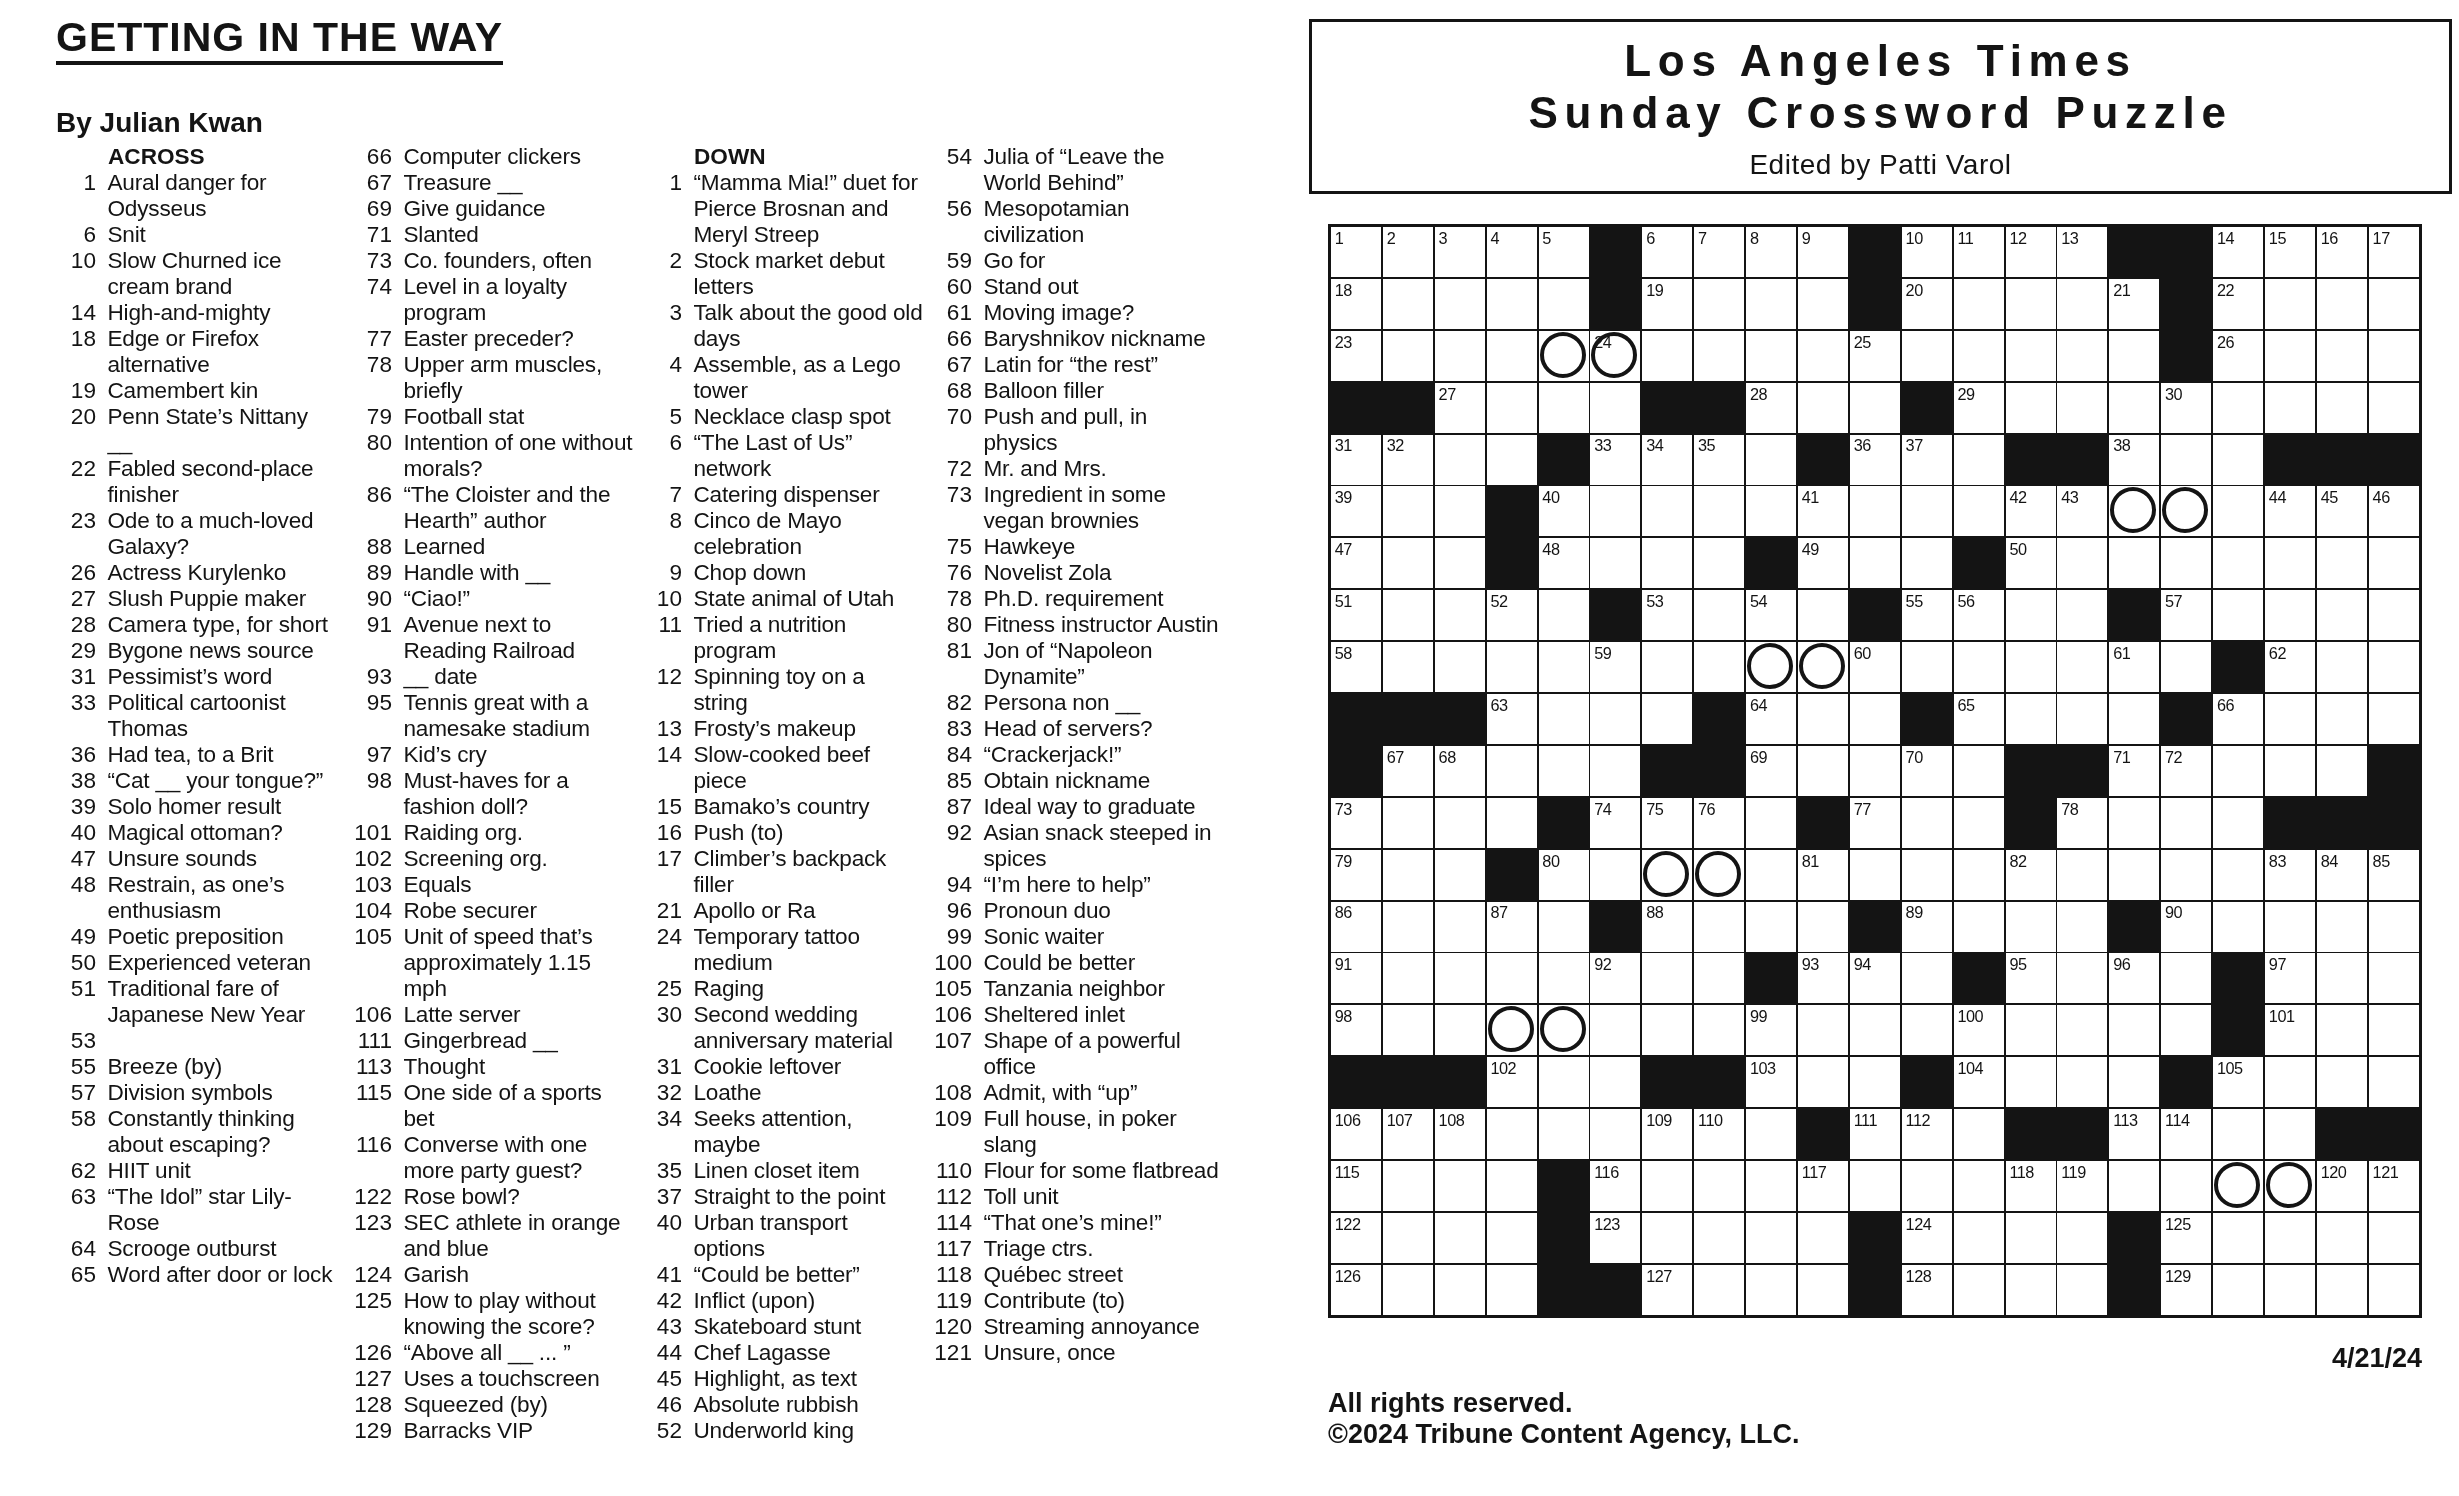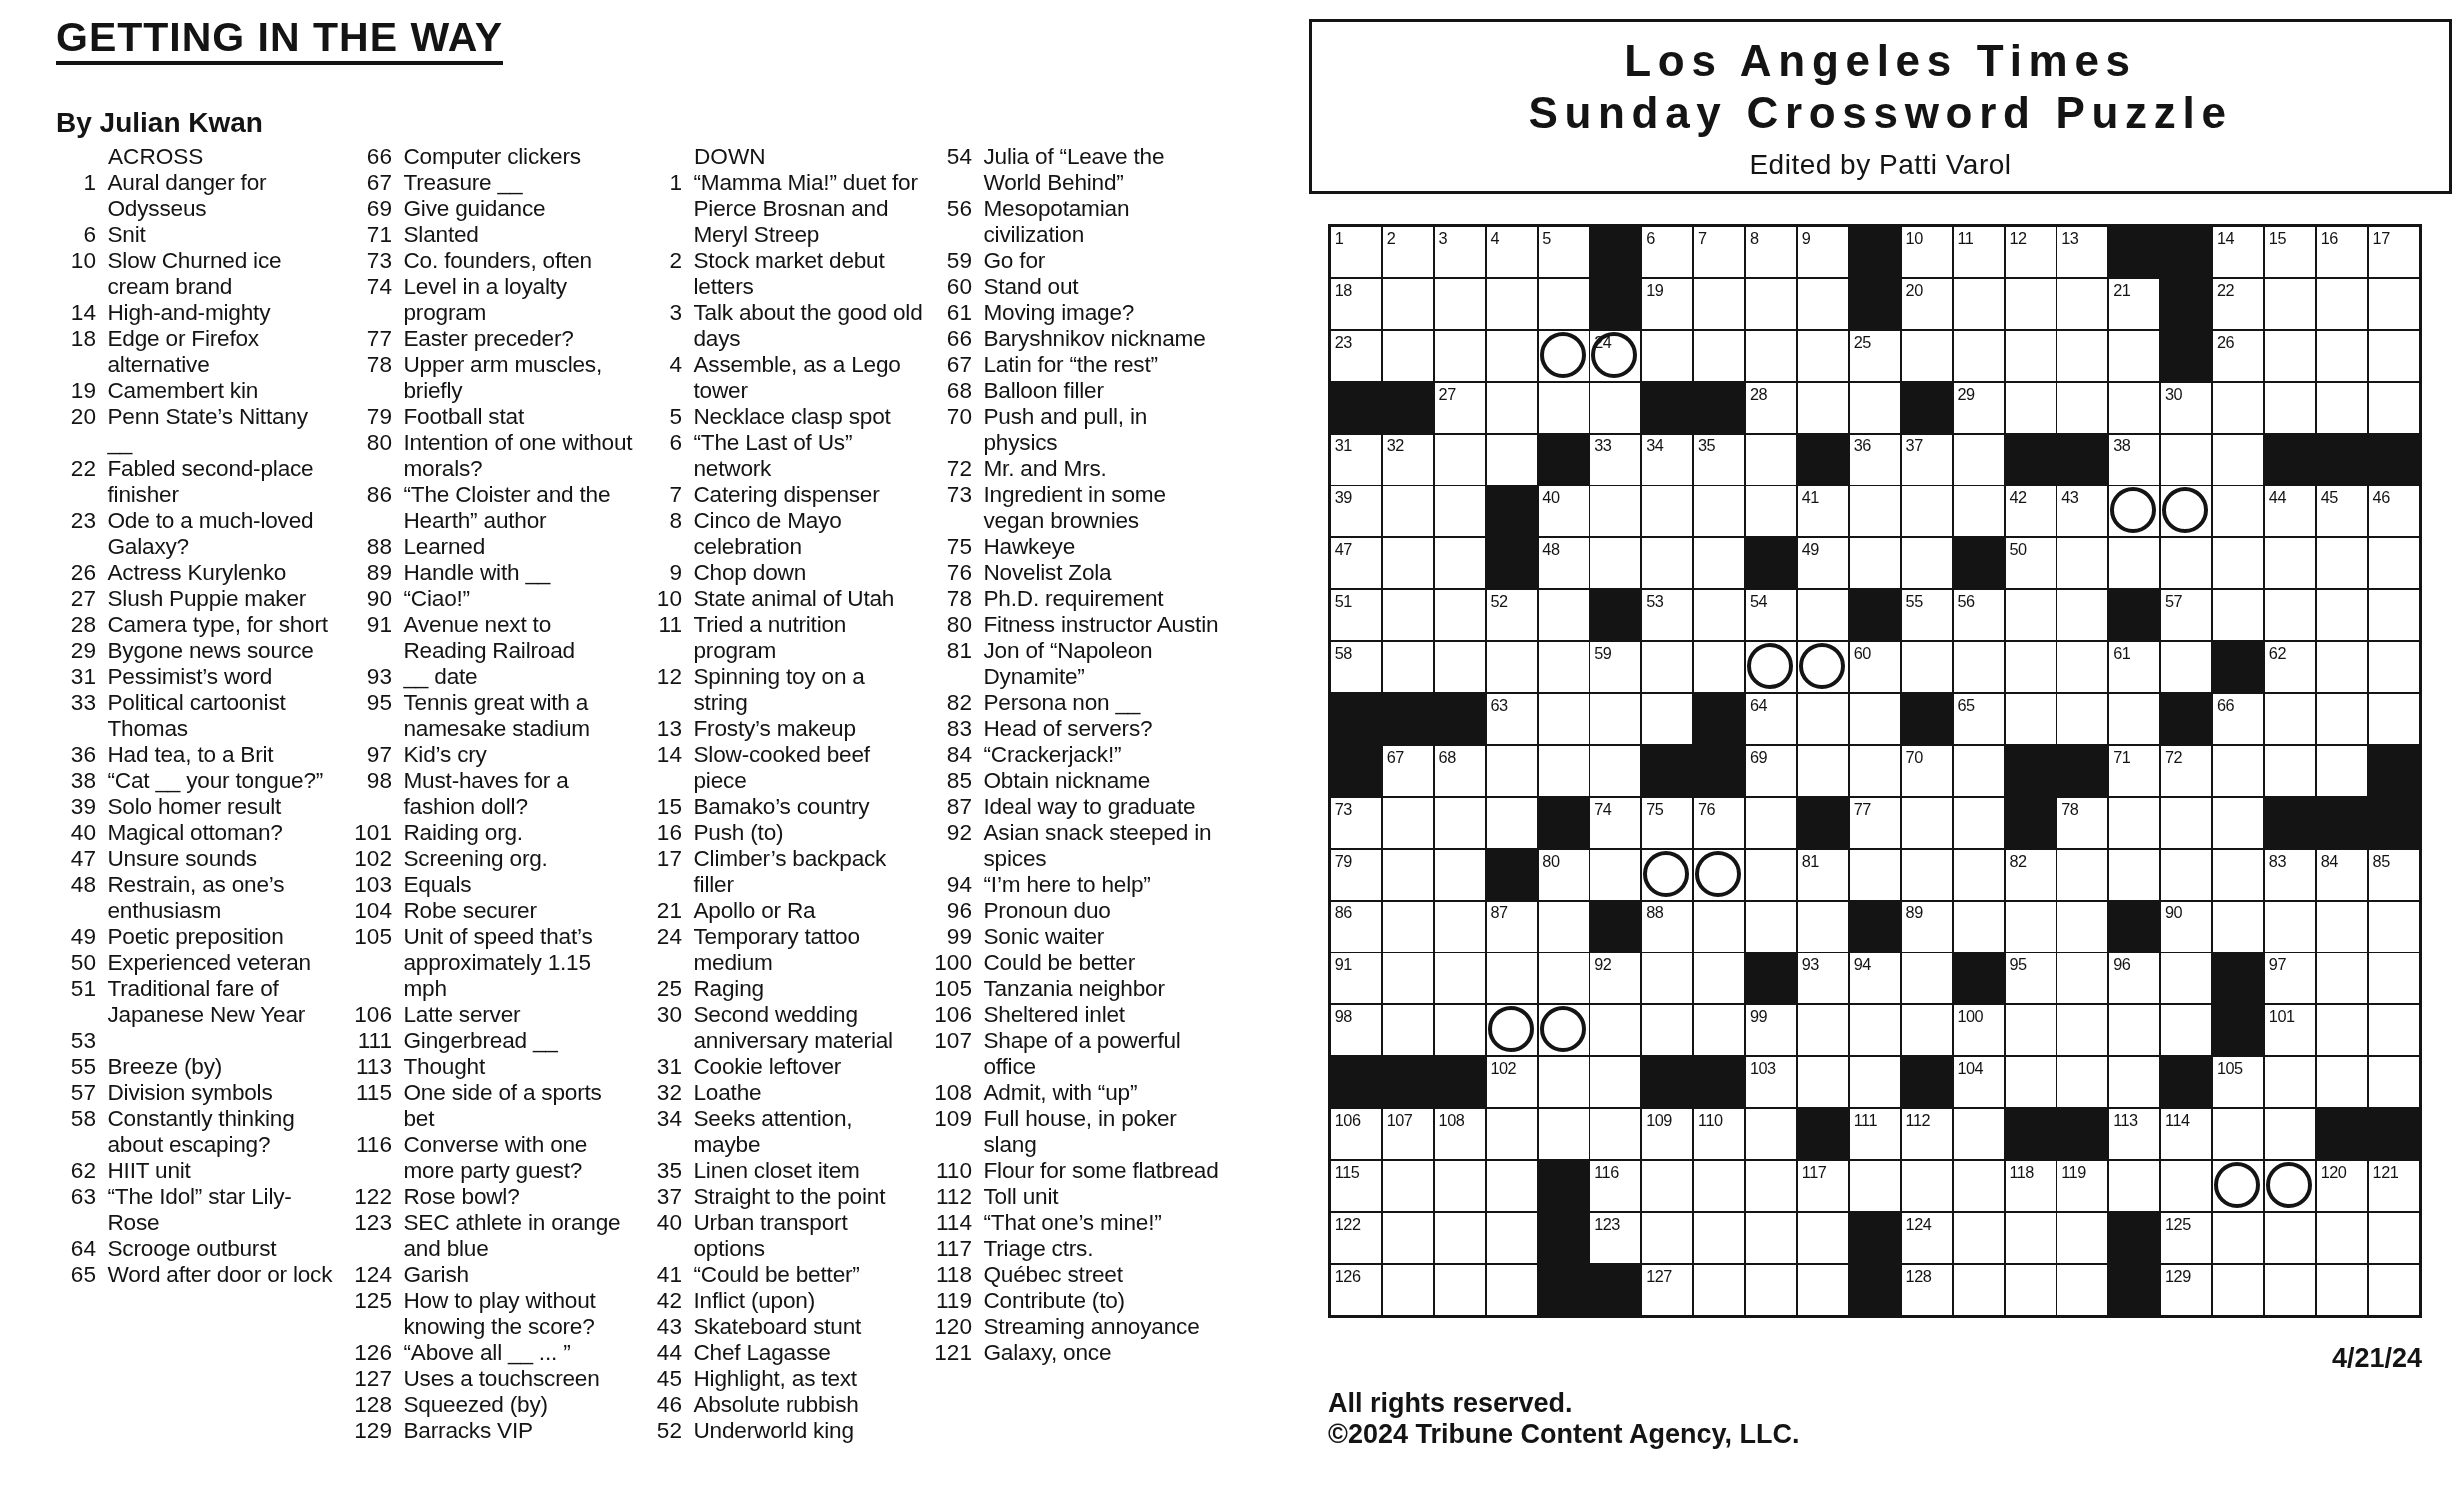--- a/index.html
+++ b/index.html
@@ -19,21 +19,21 @@
   #col2{left:340px;}
   #col3{left:638px;}
   #col4{left:918px;}
   .clue{display:flex;align-items:flex-start;}
   .clue .n{flex:none;text-align:right;padding-right:11.5px;}
   .clue .t{letter-spacing:-0.2px;}
   #col1 .n{width:42px;} #col1 .t{width:229px;}
   #col2 .n{width:52px;} #col2 .t{width:231px;}
   #col3 .n{width:44px;} #col3 .t{width:231px;}
   #col4 .n{width:54px;} #col4 .t{width:242px;}
-  .clue-header{font-weight:normal;}
+  .clue-header{font-weight:bold;}
   #col1 .clue-header{padding-left:54px;}
   #col3 .clue-header{padding-left:56px;}
   
   .puzzle-header{
     position:absolute;left:1309px;top:19px;width:1143px;height:175px;
     box-sizing:border-box;border:3.8px solid #141414;text-align:center;
   }
   .ph-line{font-size:44px;font-weight:bold;letter-spacing:6.7px;line-height:52px;}
   .ph-line.first{margin-top:13.4px;}
   .ph-editor{font-size:28px;margin-top:9.6px;letter-spacing:0.5px;}
@@ -628,21 +628,21 @@
     <div class="clue">
       <div class="n">119</div>
       <div class="t">Contribute (to)</div>
     </div>
     <div class="clue">
       <div class="n">120</div>
       <div class="t">Streaming annoyance</div>
     </div>
     <div class="clue">
       <div class="n">121</div>
-      <div class="t">Galaxy, once</div>
+      <div class="t">Unsure, once</div>
     </div>
   </div>
 
 <div class="puzzle-header">
   <div class="ph-line first">Los Angeles Times</div>
   <div class="ph-line">Sunday Crossword Puzzle</div>
   <div class="ph-editor">Edited by Patti Varol</div>
 </div>
 
 <div class="grid">

